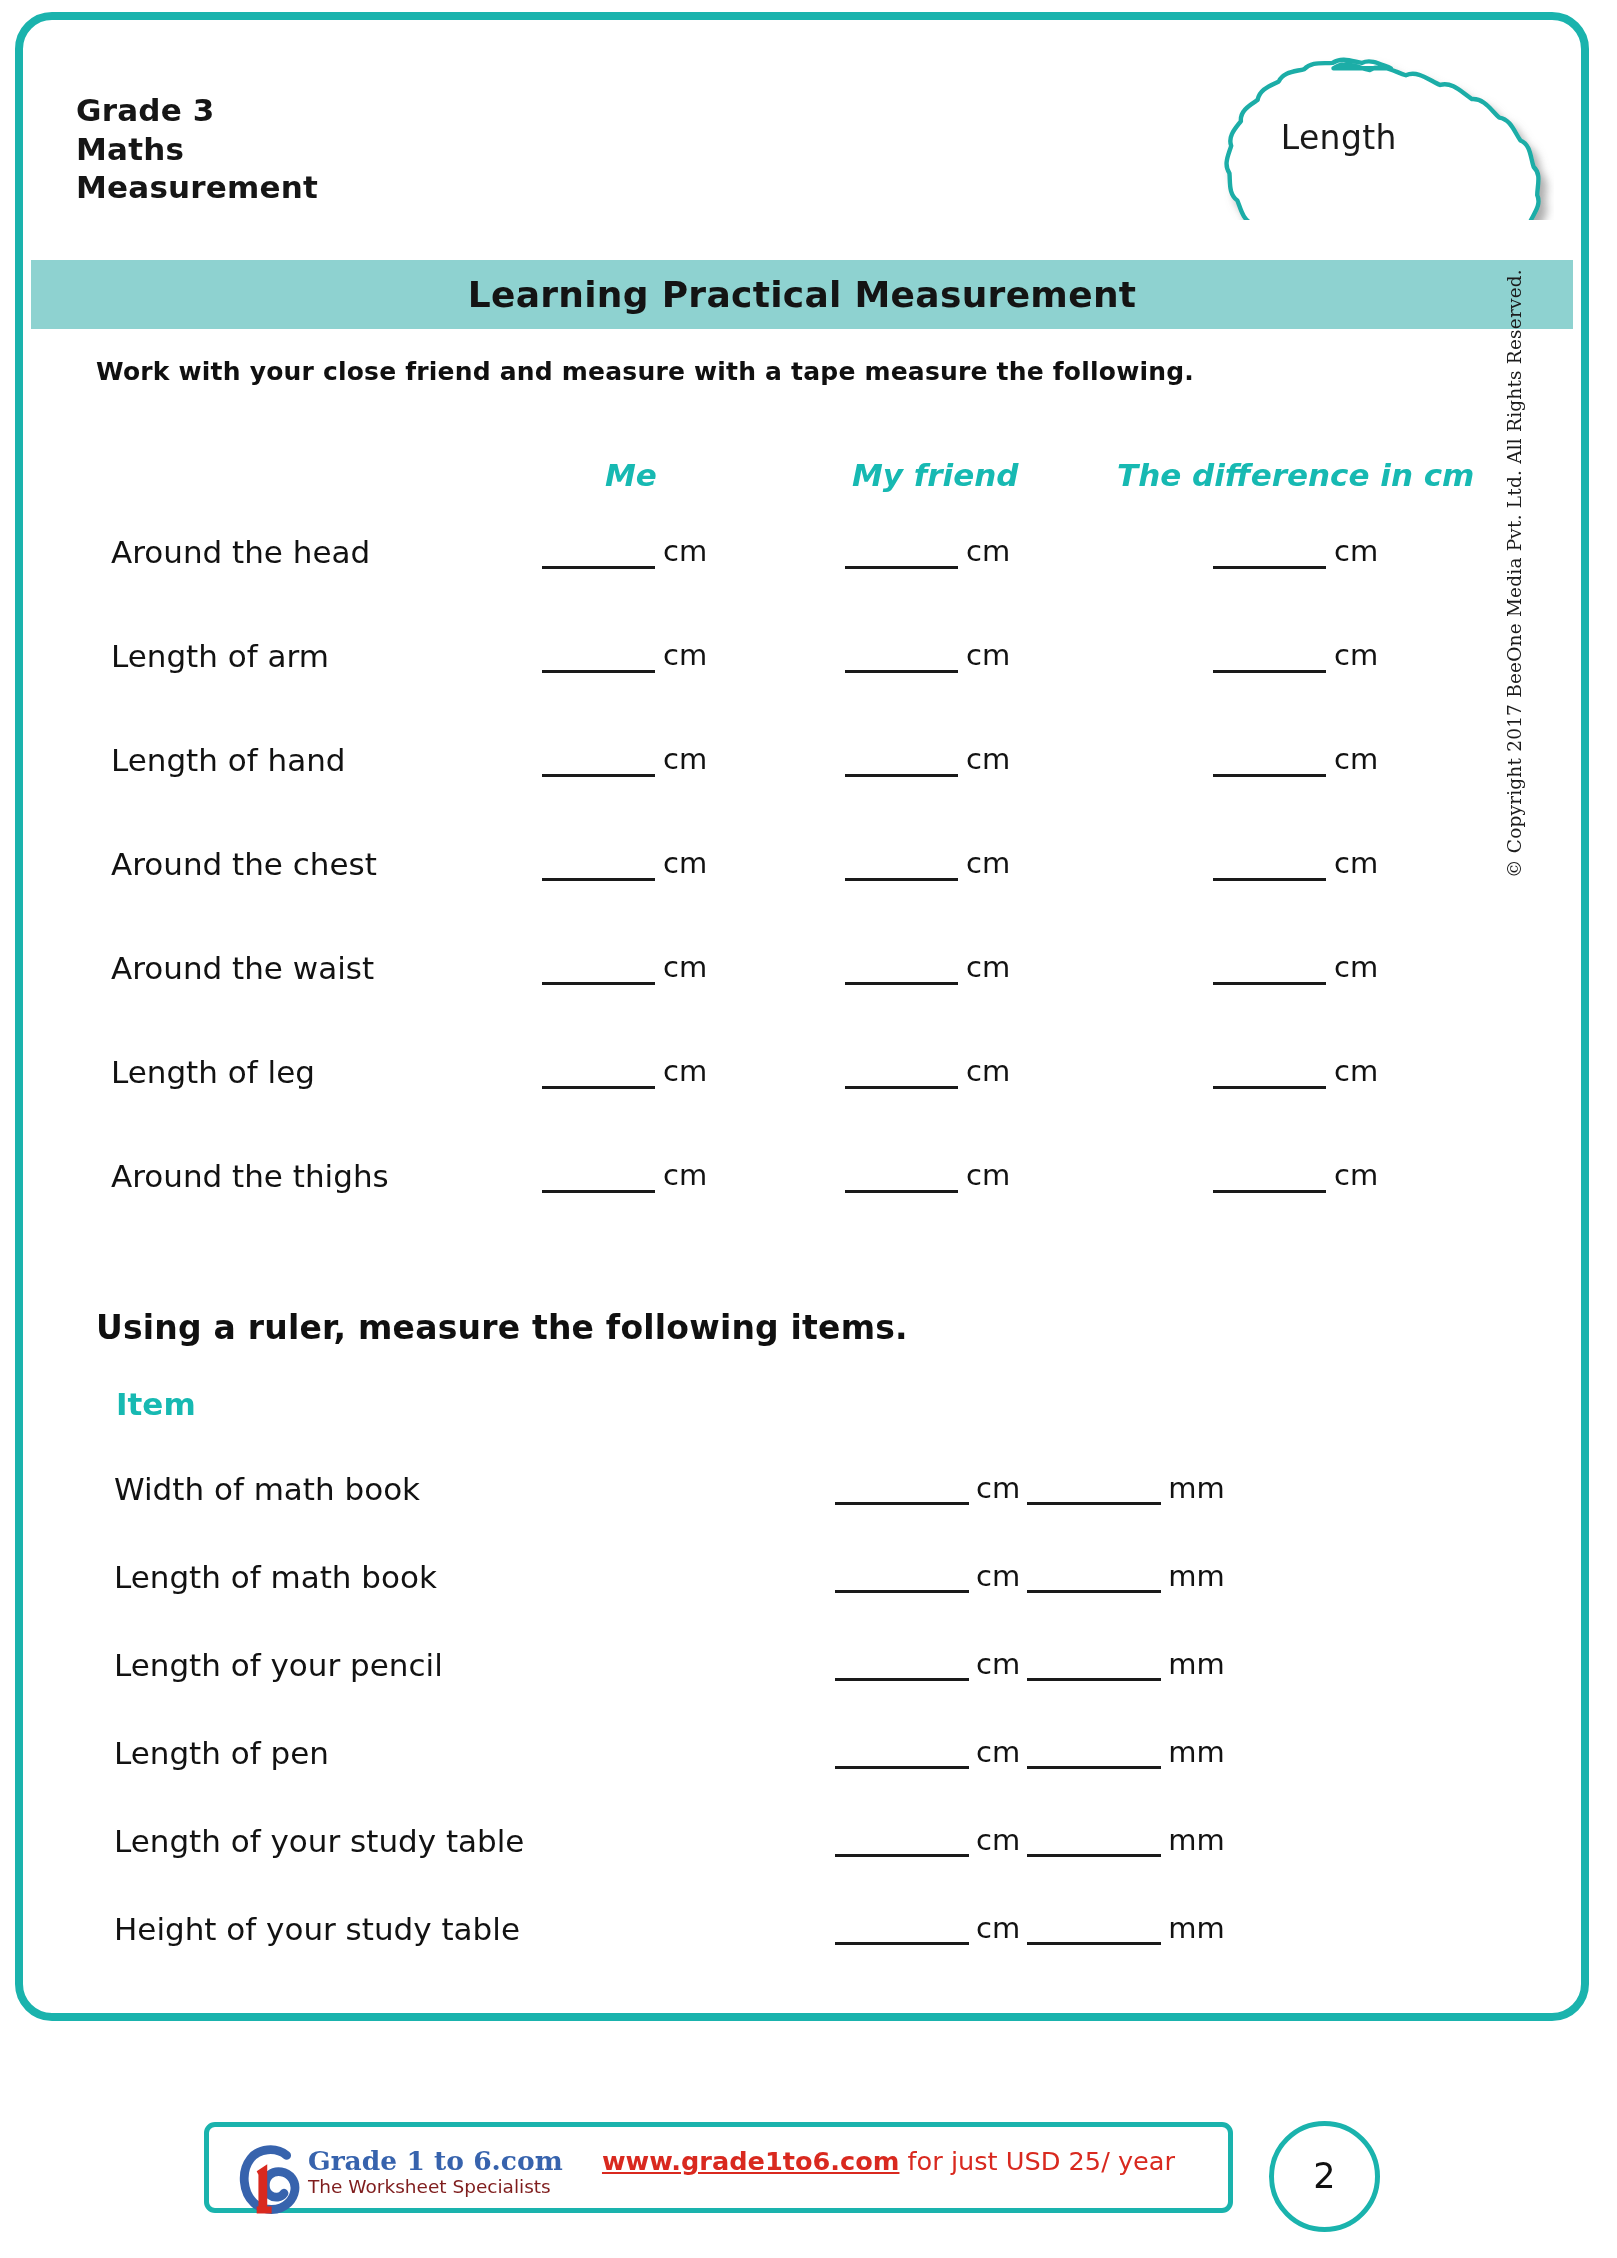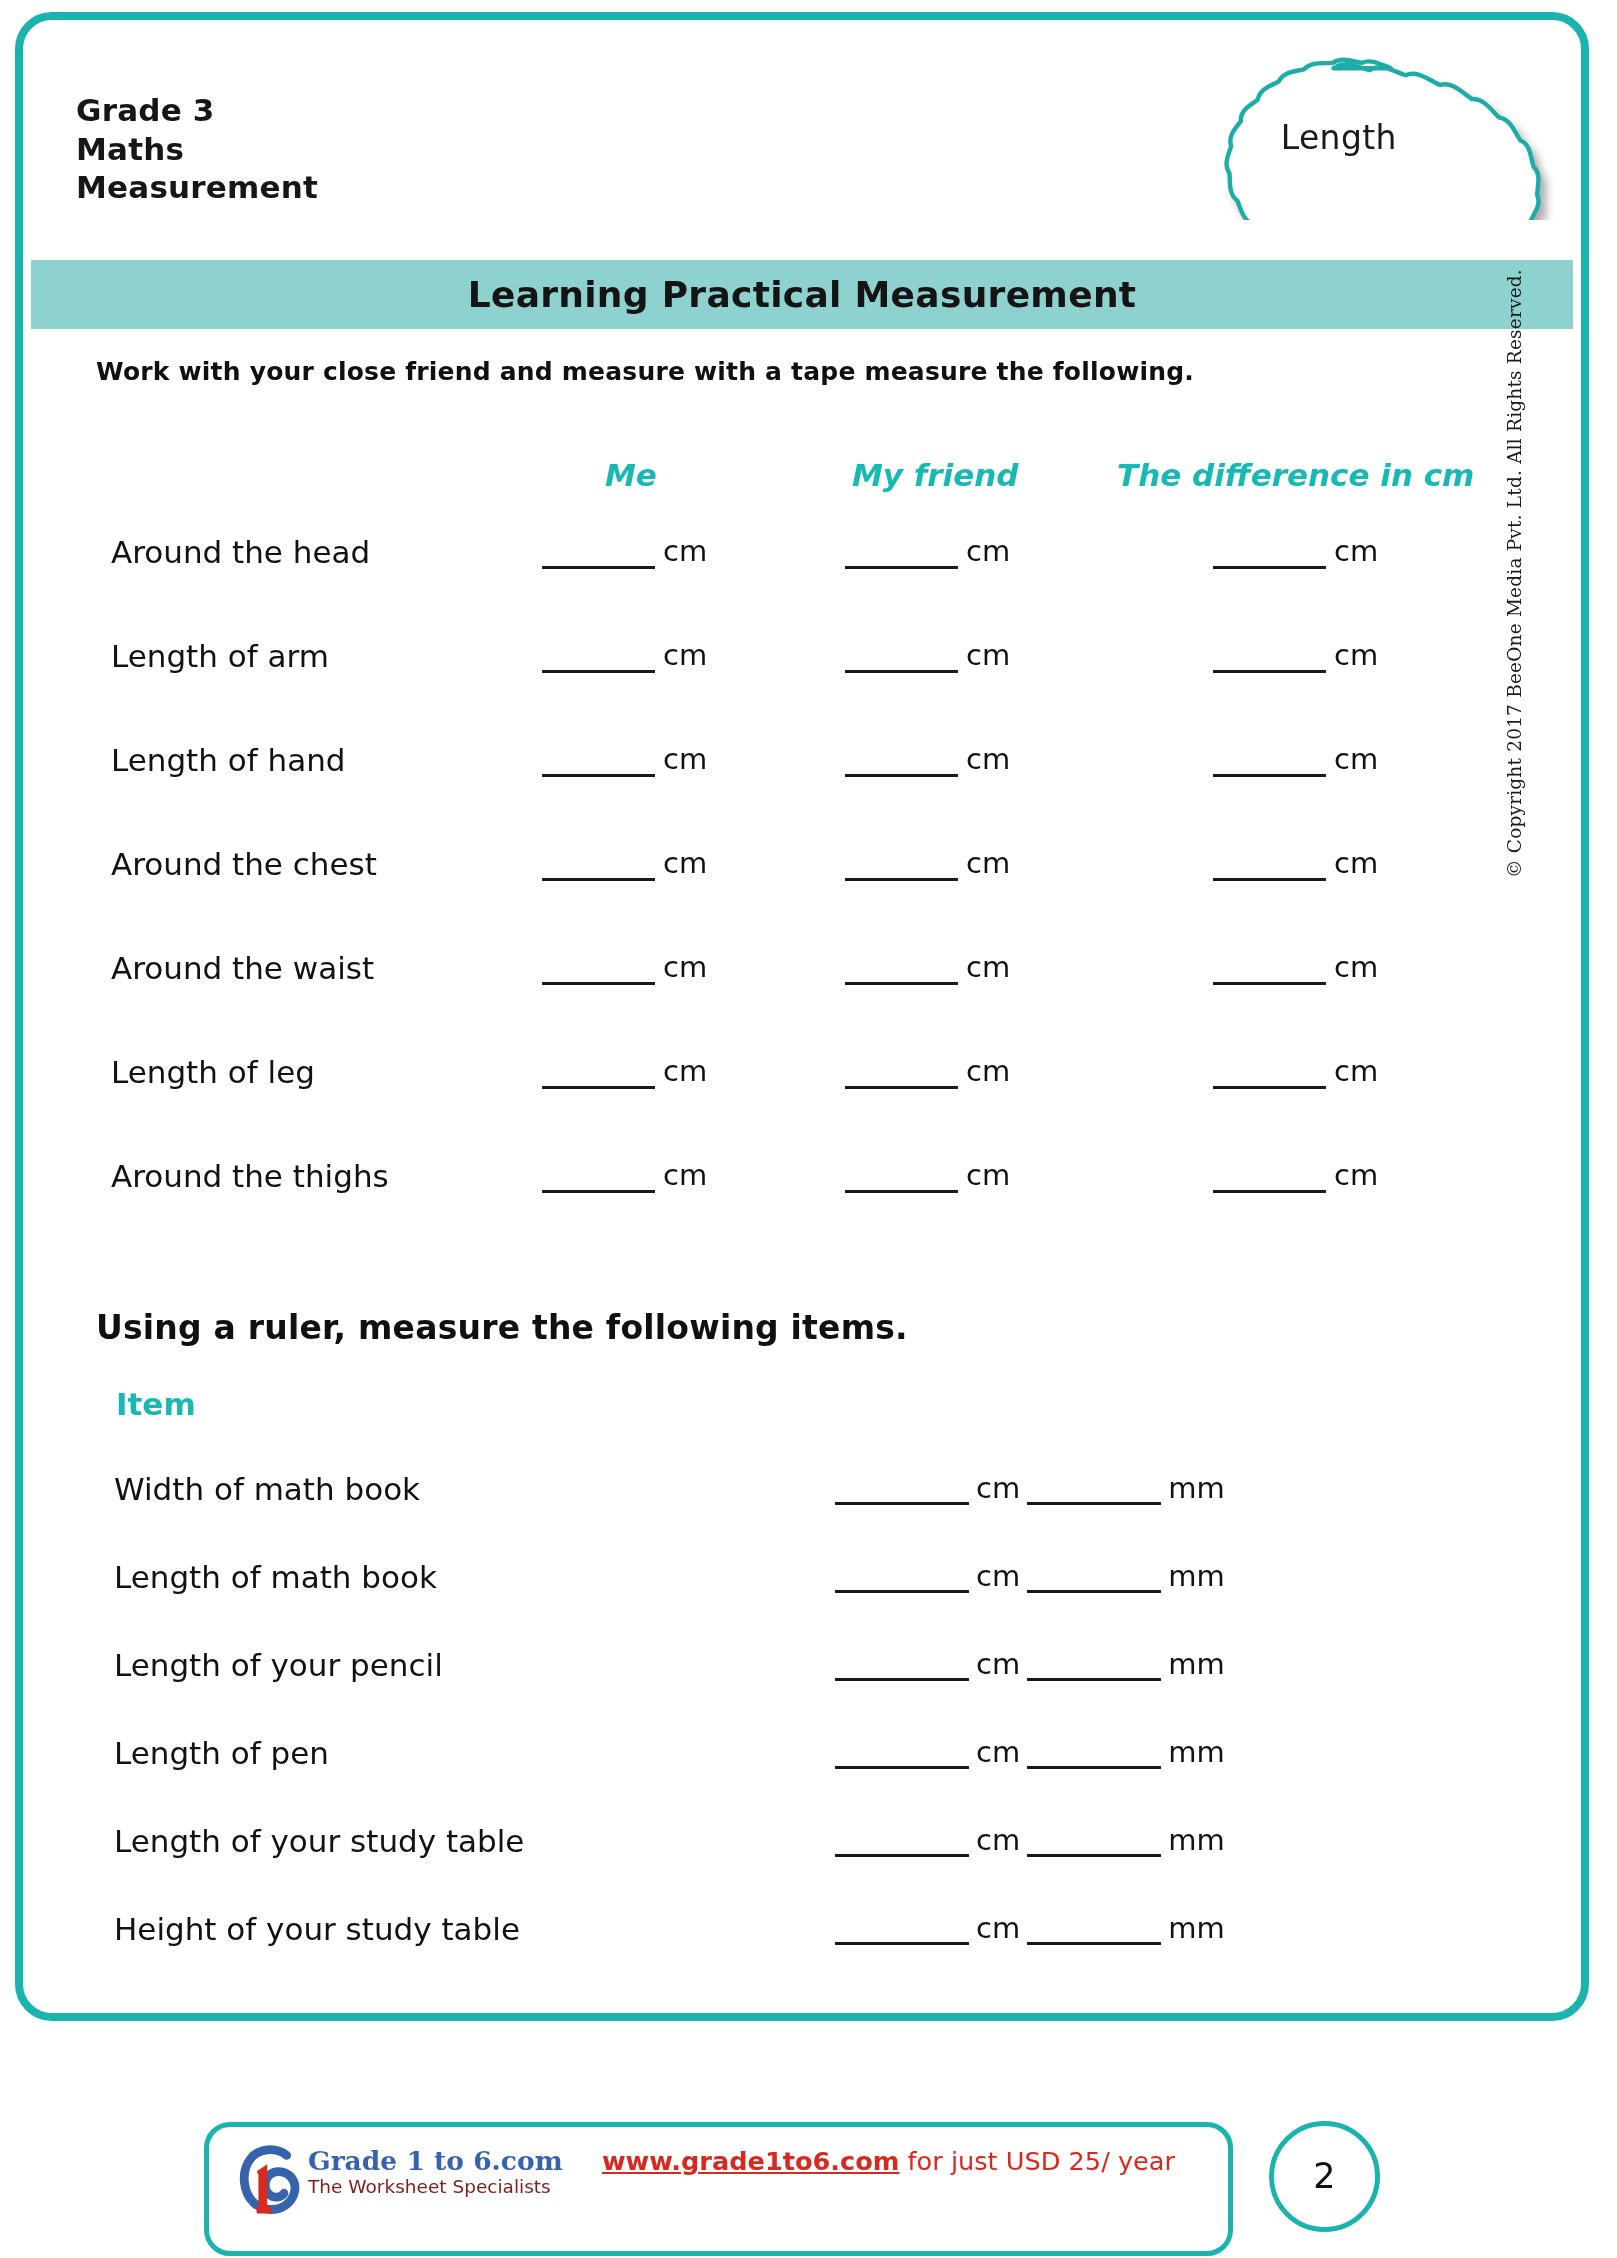--- a/index.html
+++ b/index.html
@@ -249,24 +249,24 @@
     left: 0;
     top: 2117px;
     width: 1617px;
     height: 141px;
   }
   .footer-pill {
     position: absolute;
     left: 204px;
     top: 5.3px;
     width: 1029px;
-    height: 134px;
+    height: 91px;
     box-sizing: border-box;
     border: 5.3px solid #1ab3ad;
-    border-radius: 26px;
+    border-radius: 11px;
     background: #ffffff;
   }
   .brand-logo {
     position: absolute;
     left: 23px;
     top: 12.4px;
     width: 309px;
     height: 81px;
   }
   .logo-mark {

